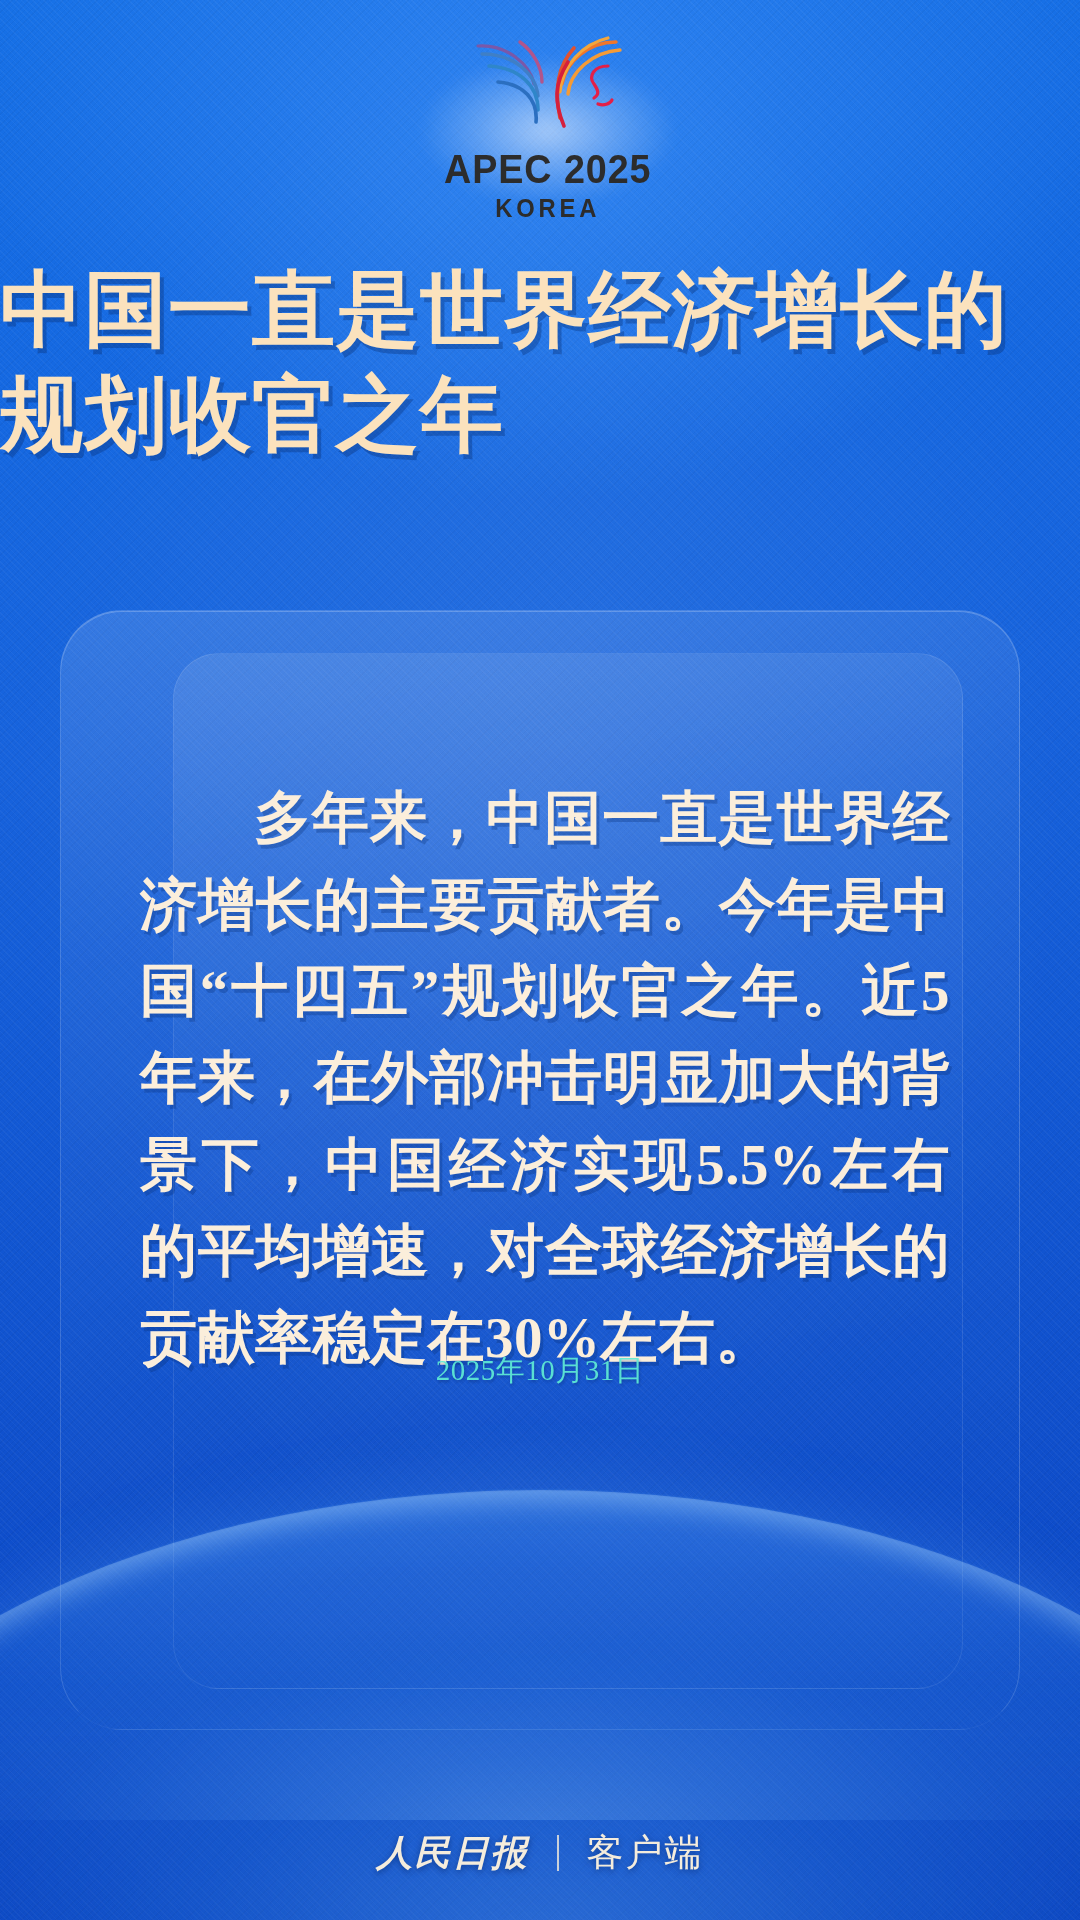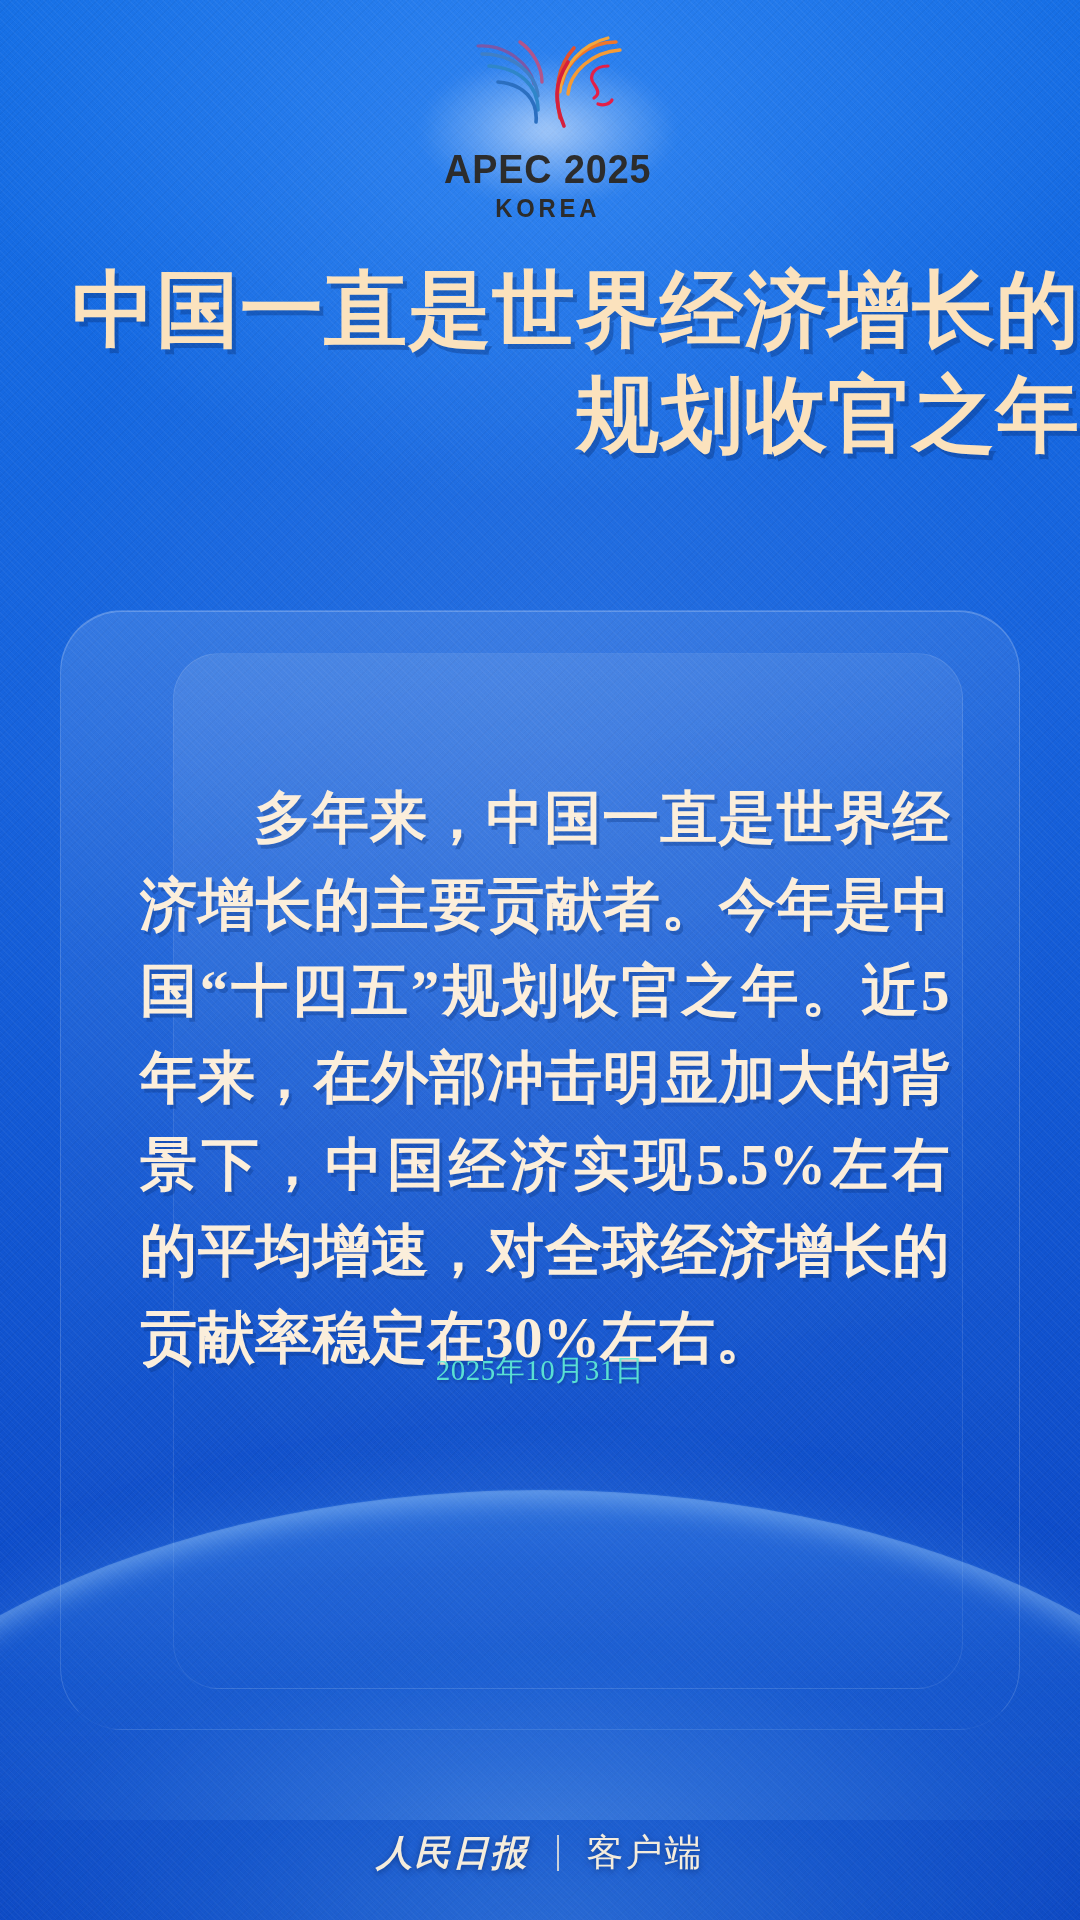--- a/index.html
+++ b/index.html
@@ -63,21 +63,21 @@
     font-size:25px;
     letter-spacing:4px;
     color:#2c2c2c;
     margin-top:3px;
     transform:scaleX(.95);
   }
 
   
   .title{
     position:absolute; left:0; right:0; top:258px;
-    text-align:right;
+    text-align:left;
     color:#fbe2bd;
     font-family:"Liberation Sans", sans-serif;
     font-weight:bold;
     font-size:83px;
     line-height:1.26;
     letter-spacing:1px;
     text-shadow:4px 5px 0 rgba(7,44,110,.34);
   }
   .title .tl{ display:block; }
   .title .tl2{ display:block; }

